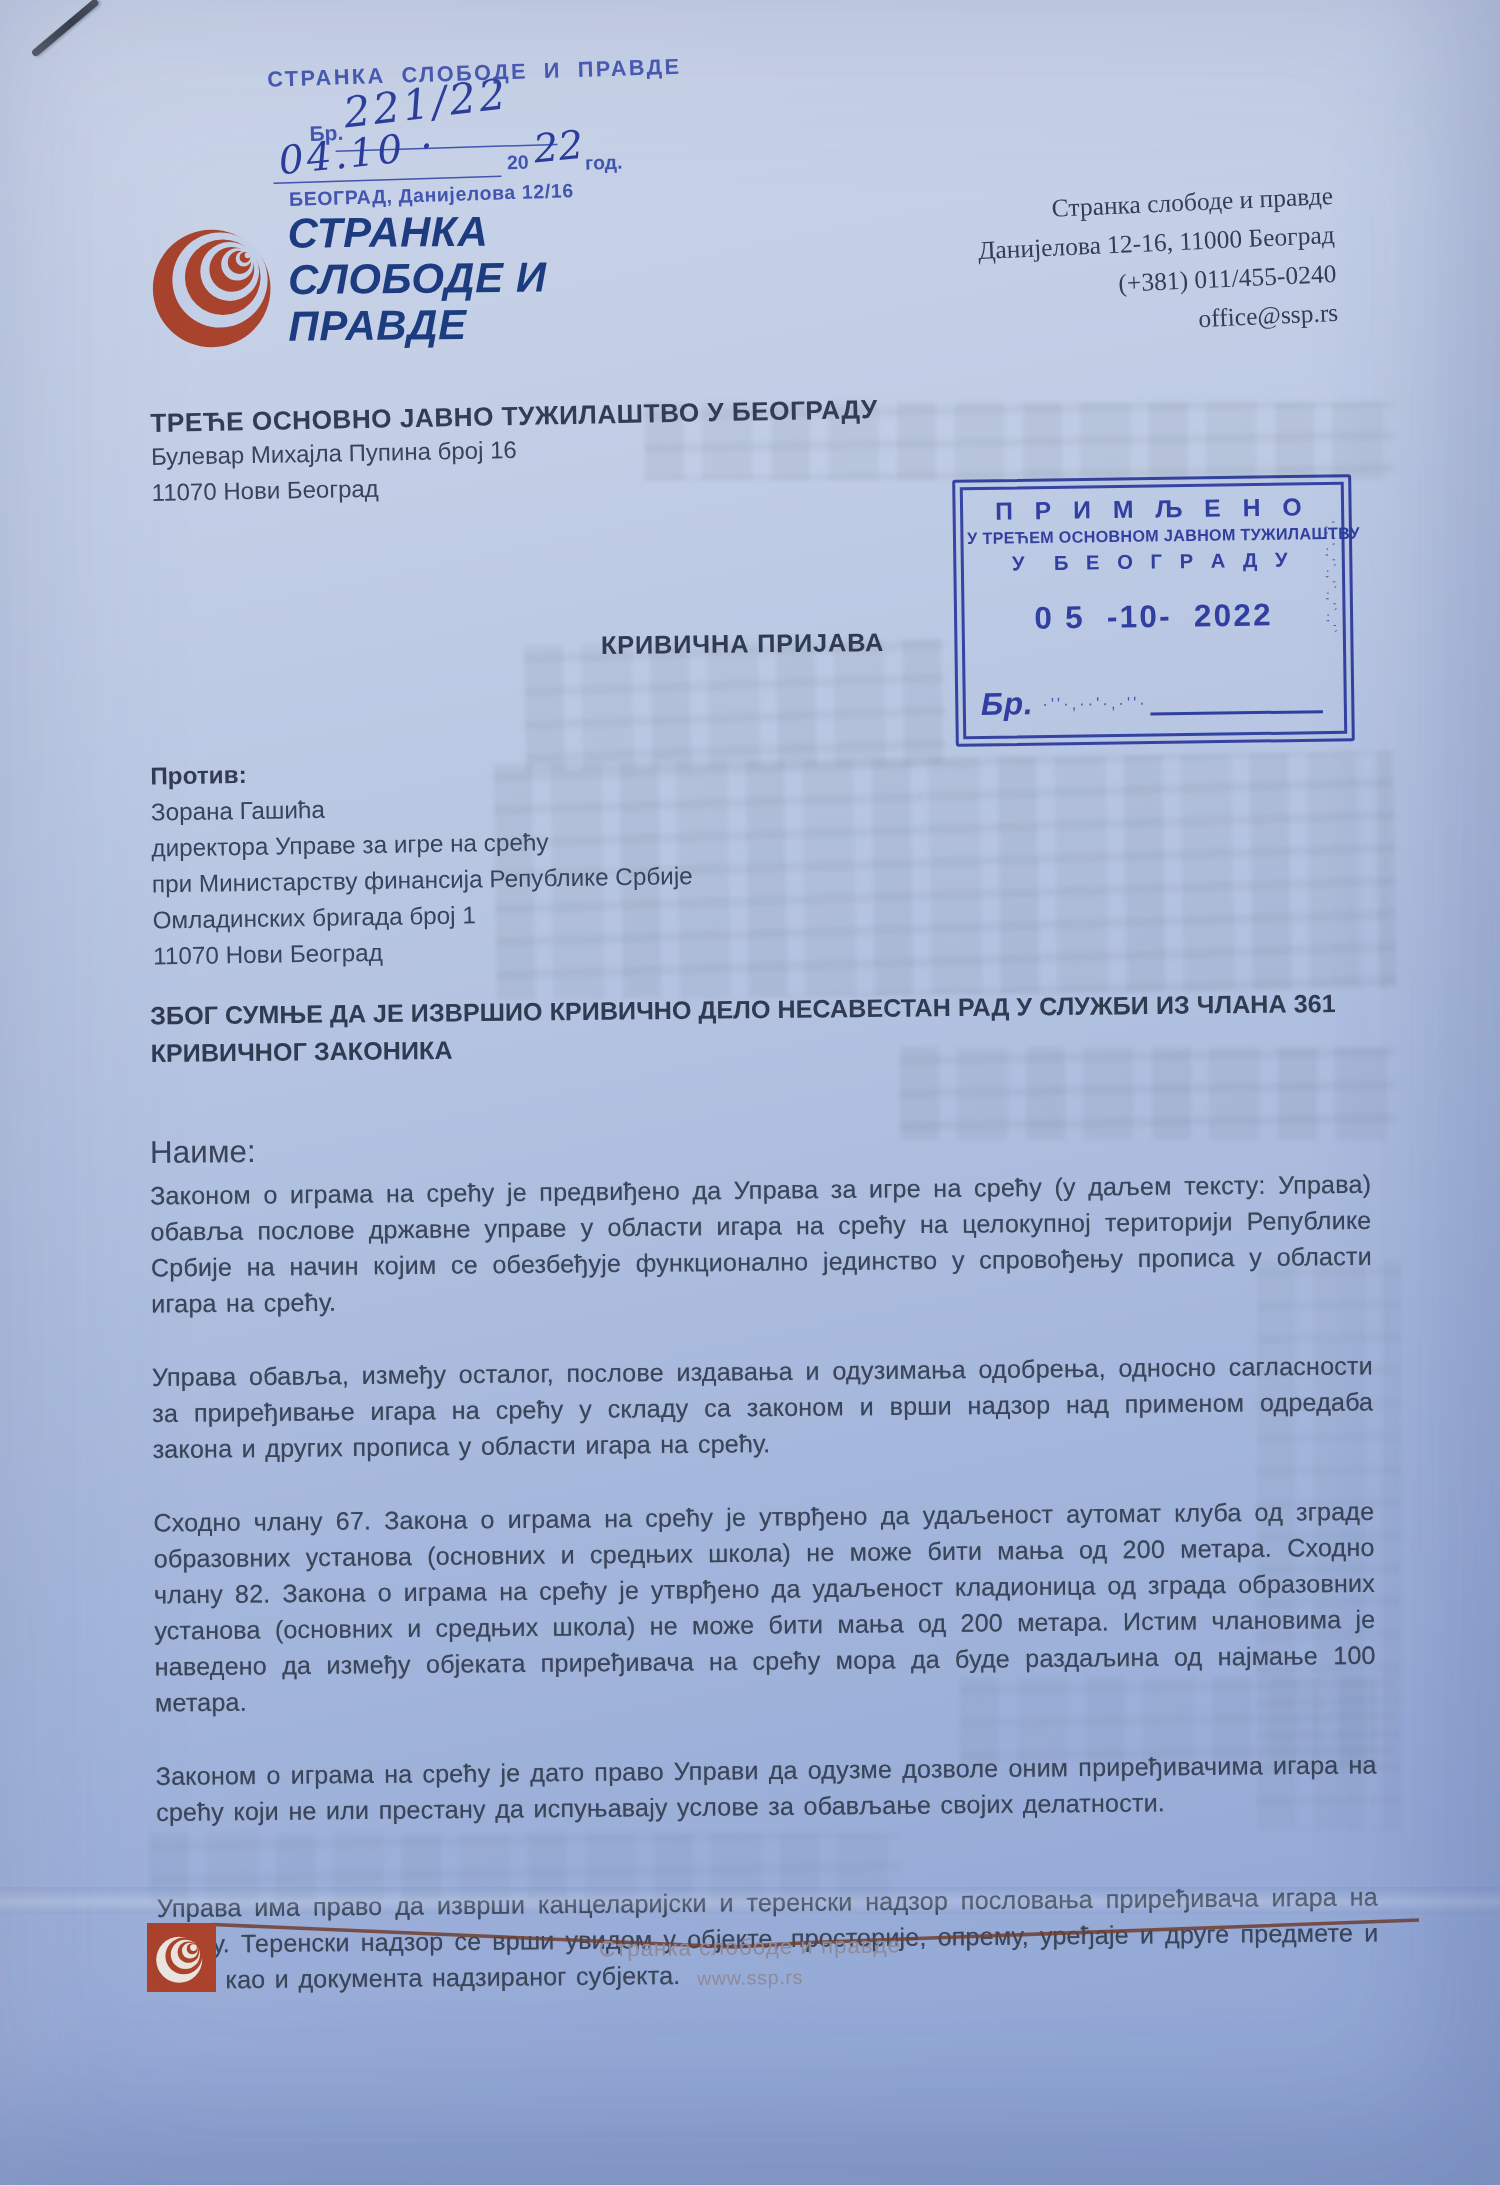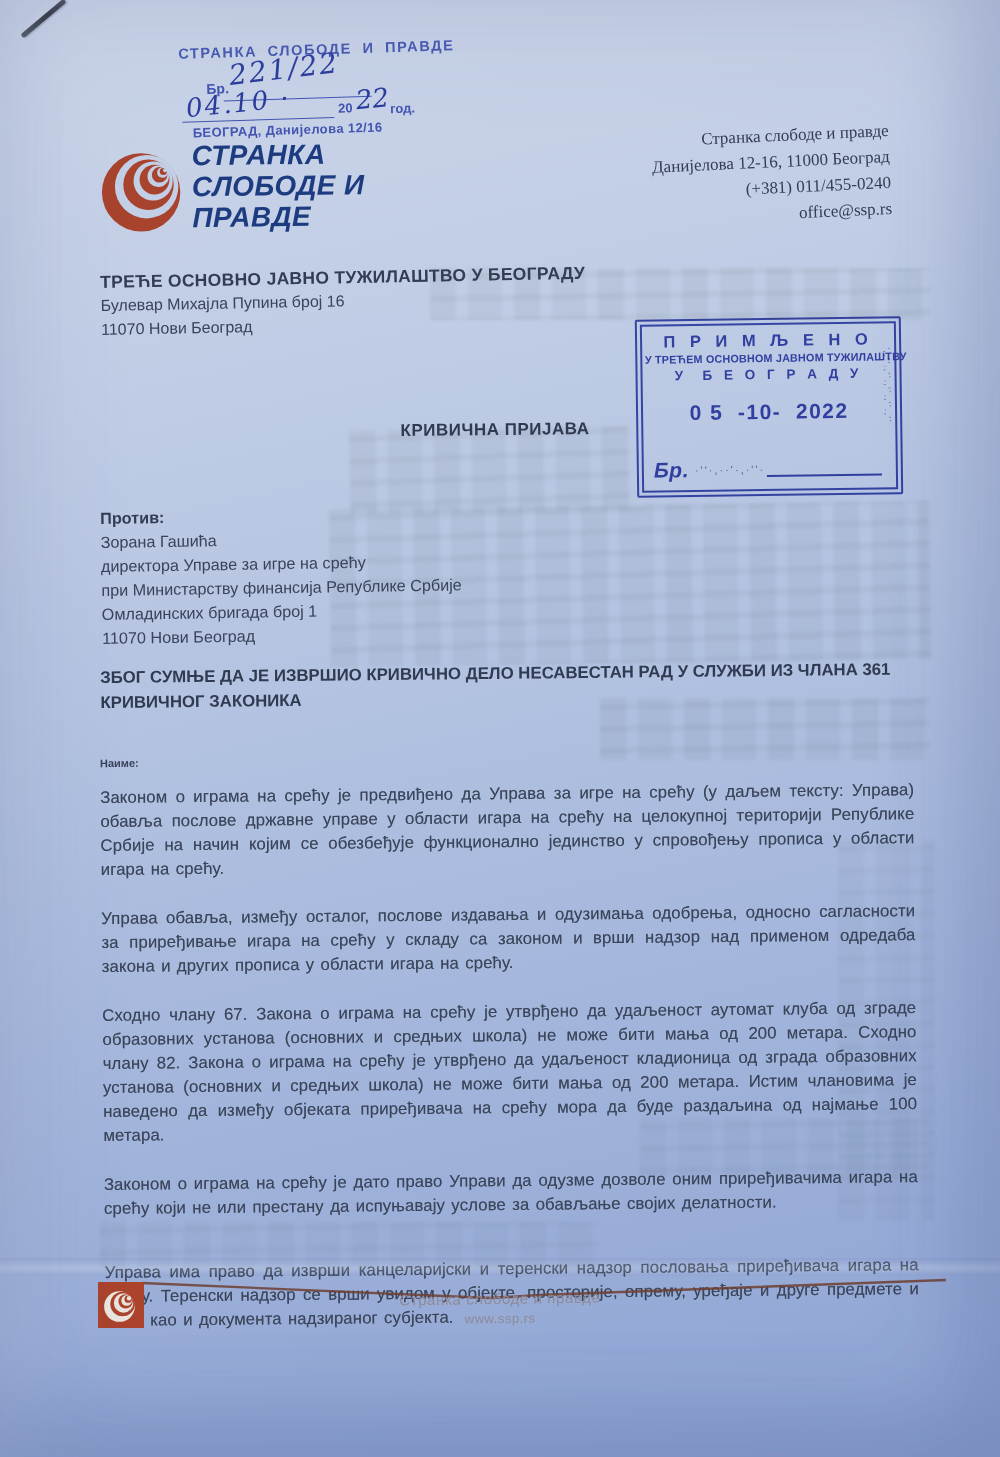--- a/index.html
+++ b/index.html
@@ -46,21 +46,21 @@
   .rstamp .brrow{position:absolute; left:10px; right:14px; bottom:8px; display:flex; align-items:flex-end;}
   .rstamp .brlab{font-size:21px; font-weight:800; font-style:italic; letter-spacing:.5px;}
   .rstamp .dots{font-size:11px; letter-spacing:2px; opacity:.8; margin:0 0 6px 6px; white-space:nowrap; overflow:hidden; max-width:70px;}
   .rstamp .brline{flex:1; border-bottom:2.2px solid rgba(56,71,176,.95); margin:0 0 4px 2px;}
   .rstamp .scrib{position:absolute; right:3px; top:24px; writing-mode:vertical-rl; font-size:8px; letter-spacing:1.5px; opacity:.85; white-space:nowrap;}
   
   .dtitle{left:100px; top:420px; width:790px; text-align:center; font-size:17px; font-weight:700; letter-spacing:.5px; color:#303a50; transform:rotate(-.6deg);}
   .against{left:100px; top:506px; font-size:16.2px; line-height:24px; color:#39435a; transform:rotate(-.9deg); transform-origin:left top;}
   .against .b{font-weight:700; color:#323c52;}
   .subject{left:100px; top:665px; width:822px; font-size:16.8px; font-weight:700; line-height:25px; color:#303a50; transform:rotate(-.6deg); transform-origin:left top;}
-  .naime{left:100px; top:757px; font-size:11px; color:#39435a; transform:rotate(-.5deg);font-weight:bold;}
+  .naime{left:100px; top:757px; font-size:21px; color:#39435a; transform:rotate(-.5deg);}
   .paras{left:100px; top:786px; width:814px; transform:rotate(-.55deg); transform-origin:left top;}
   .para{font-size:16.8px; line-height:24px; color:#3a4559; text-align:justify; word-spacing:1.5px; letter-spacing:.1px; margin:0 0 25px 0; text-shadow:0 0 .5px rgba(58,69,89,.55);}
   .para.g4{margin-bottom:40px;}
   
   .bleed{pointer-events:none; mix-blend-mode:multiply; filter:blur(1.4px); opacity:.75;
     background:
       repeating-linear-gradient(90deg, rgba(104,120,110,.10) 0 26px, rgba(104,120,110,0) 26px 38px, rgba(104,120,110,.085) 38px 72px, rgba(104,120,110,0) 72px 84px),
       repeating-linear-gradient(179deg, rgba(104,120,110,0) 0 6px, rgba(104,120,110,.085) 6px 12px, rgba(104,120,110,0) 12px 22px);}
   
   .crease{left:0; top:1258px; width:1000px; height:18px; background:linear-gradient(180deg, rgba(70,90,150,.10), rgba(255,255,255,.18) 55%, rgba(70,90,150,.06)); pointer-events:none;}

